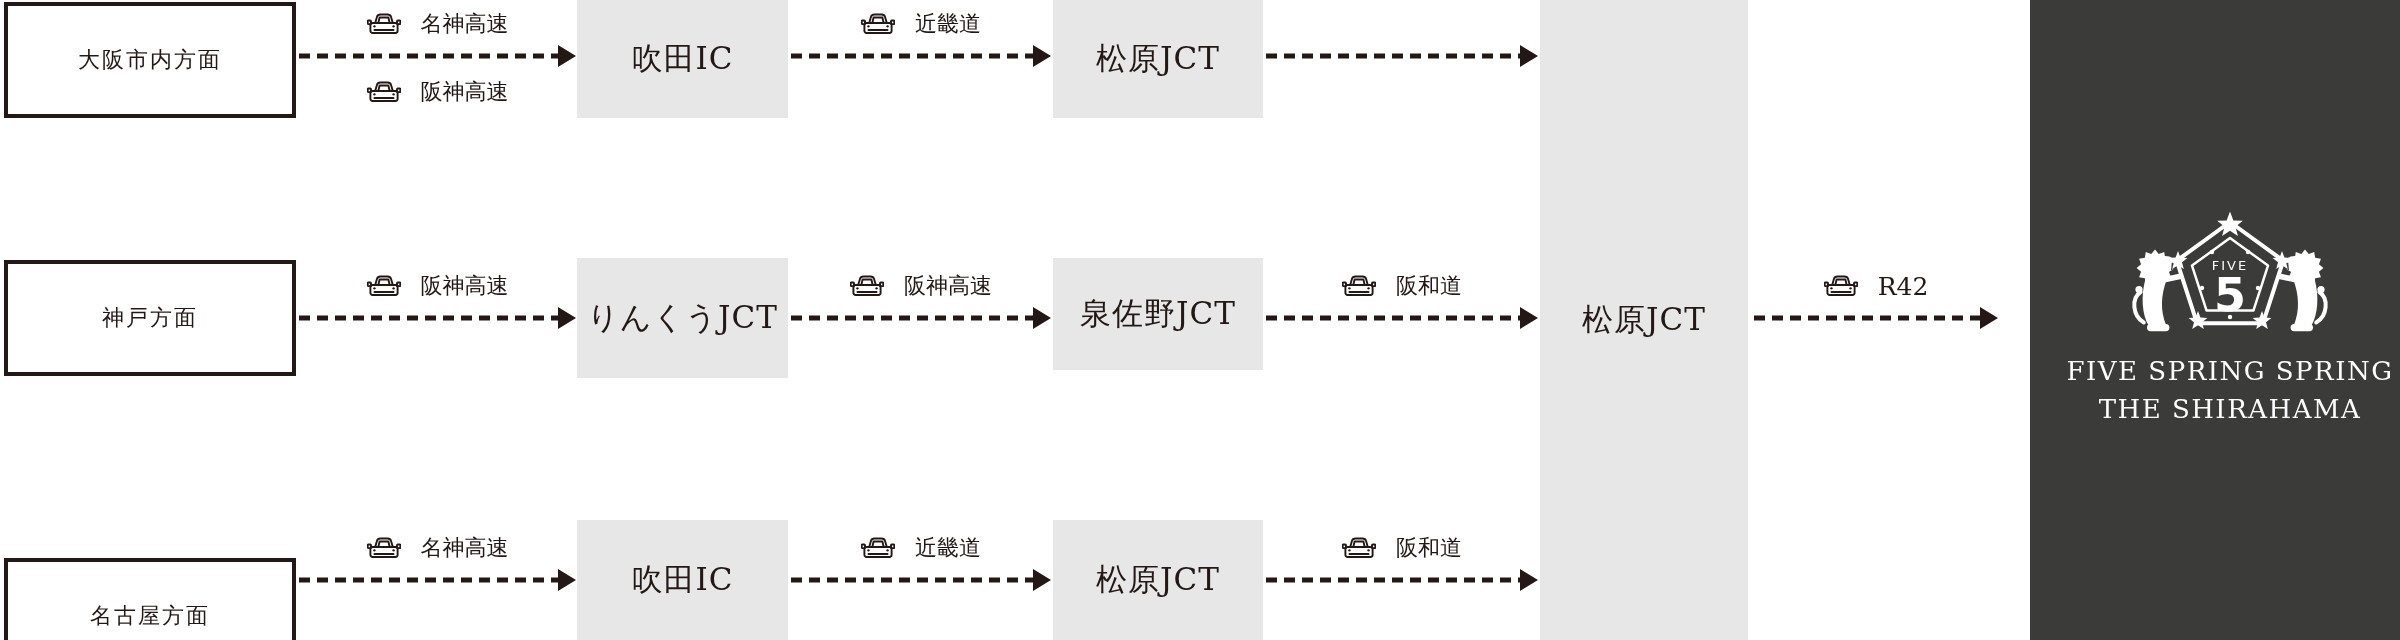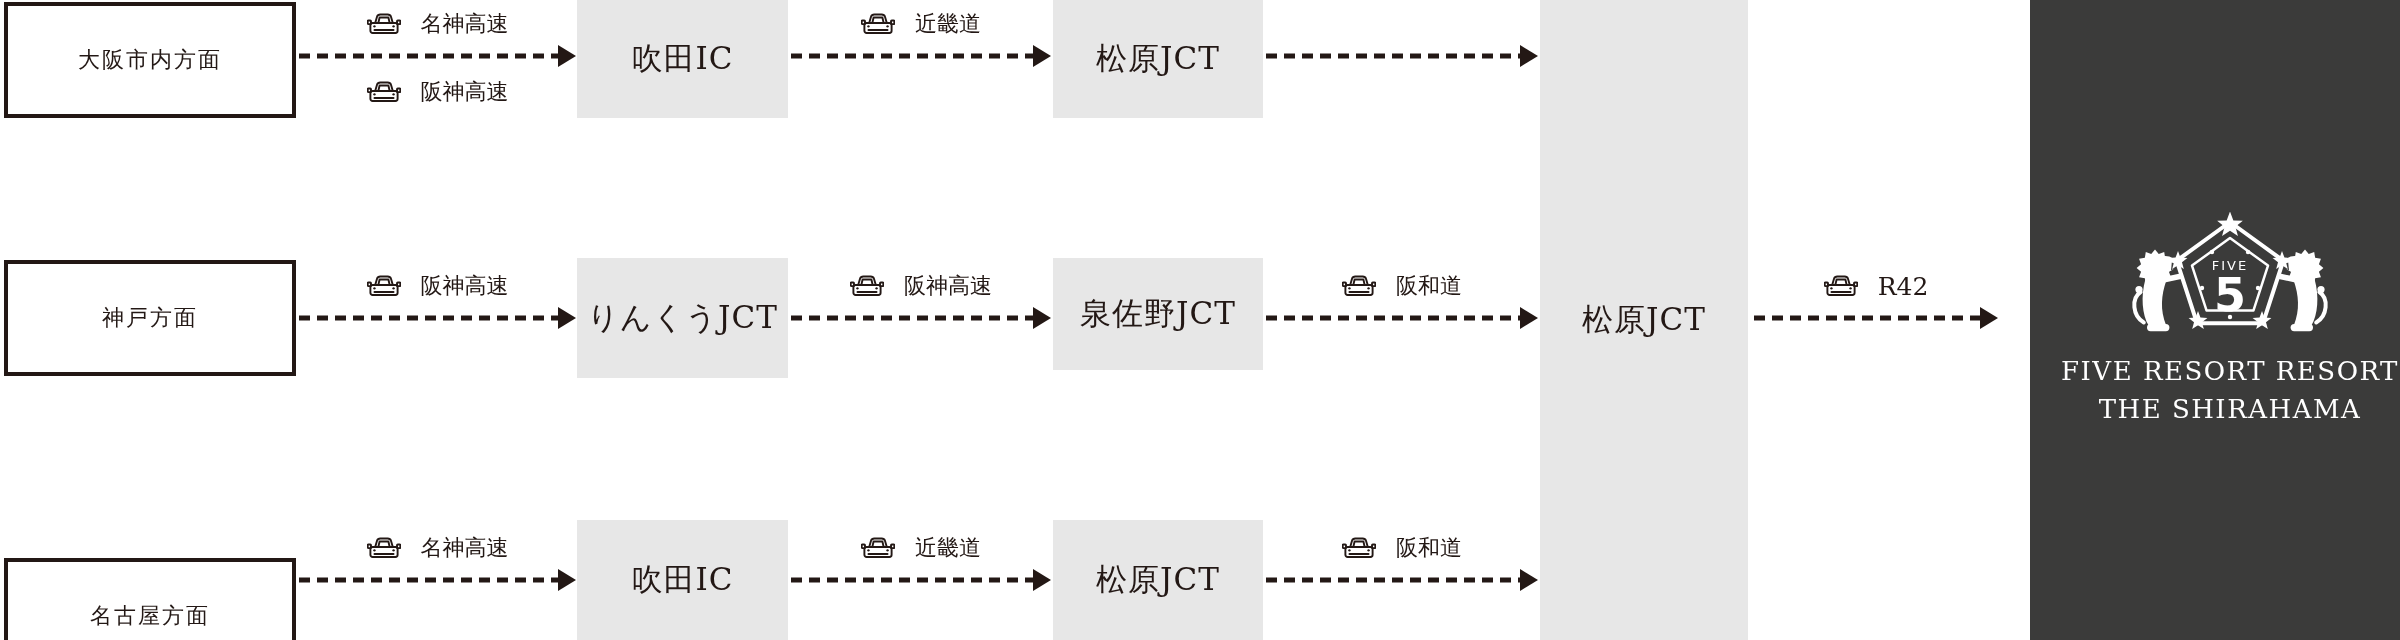--- a/index.html
+++ b/index.html
@@ -314,18 +314,18 @@
         <use href="#star" transform="translate(115,13) scale(1.5)"></use>
         <use href="#star" transform="translate(167,49) scale(1.1)"></use>
         <use href="#star" transform="translate(147,109) scale(1.1)"></use>
         <use href="#star" transform="translate(83,109) scale(1.1)"></use>
         <use href="#star" transform="translate(63,49) scale(1.1)"></use>
       </g>
       <text x="115" y="58" text-anchor="middle" font-family="DejaVu Sans, sans-serif" font-size="13" letter-spacing="2" fill="#fff">FIVE</text>
       <text x="115" y="99" text-anchor="middle" font-family="DejaVu Sans, sans-serif" font-size="46" font-weight="bold" fill="#fff">5</text>
     </svg>
     <div class="resort-name">
-      <div>FIVE RESORT RESORT</div>
+      <div>FIVE SPRING SPRING</div>
       <div>THE SHIRAHAMA</div>
     </div>
   </div>
 
 </div>
 
 </body></html>

